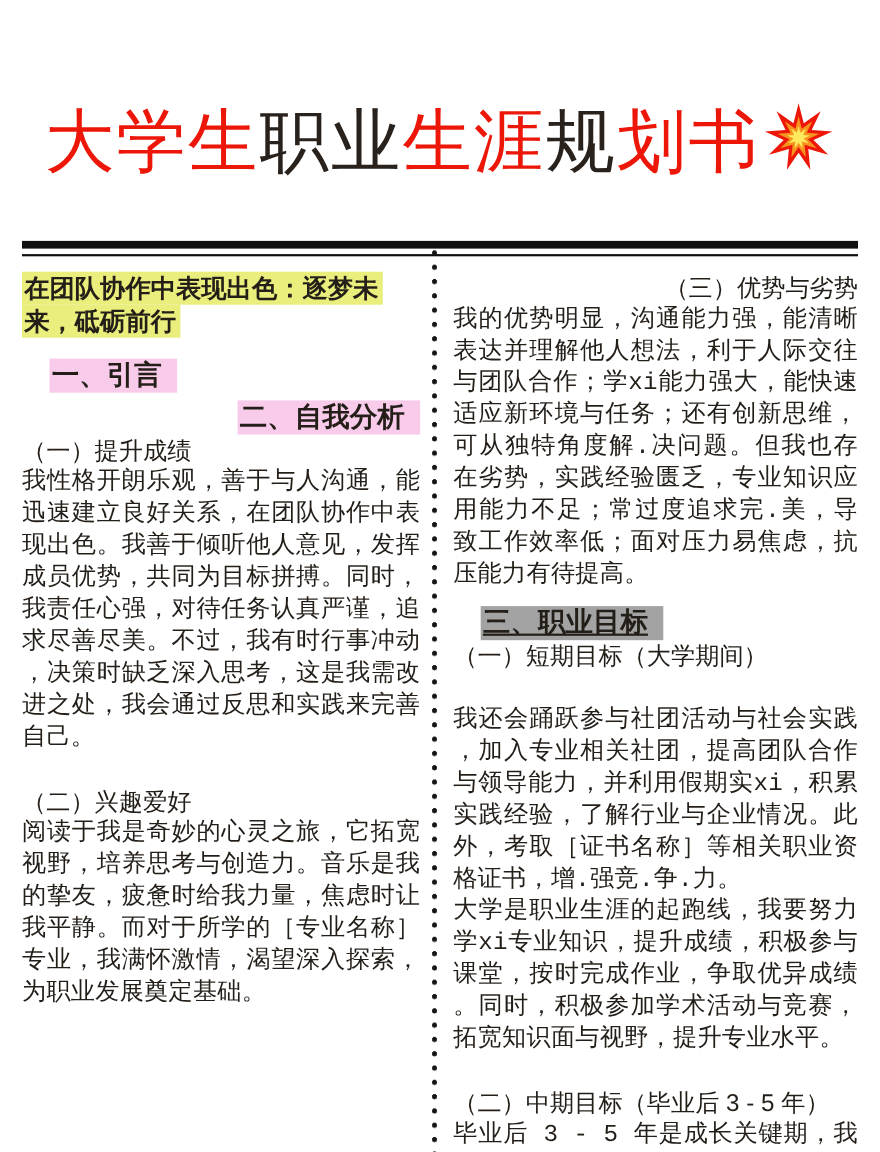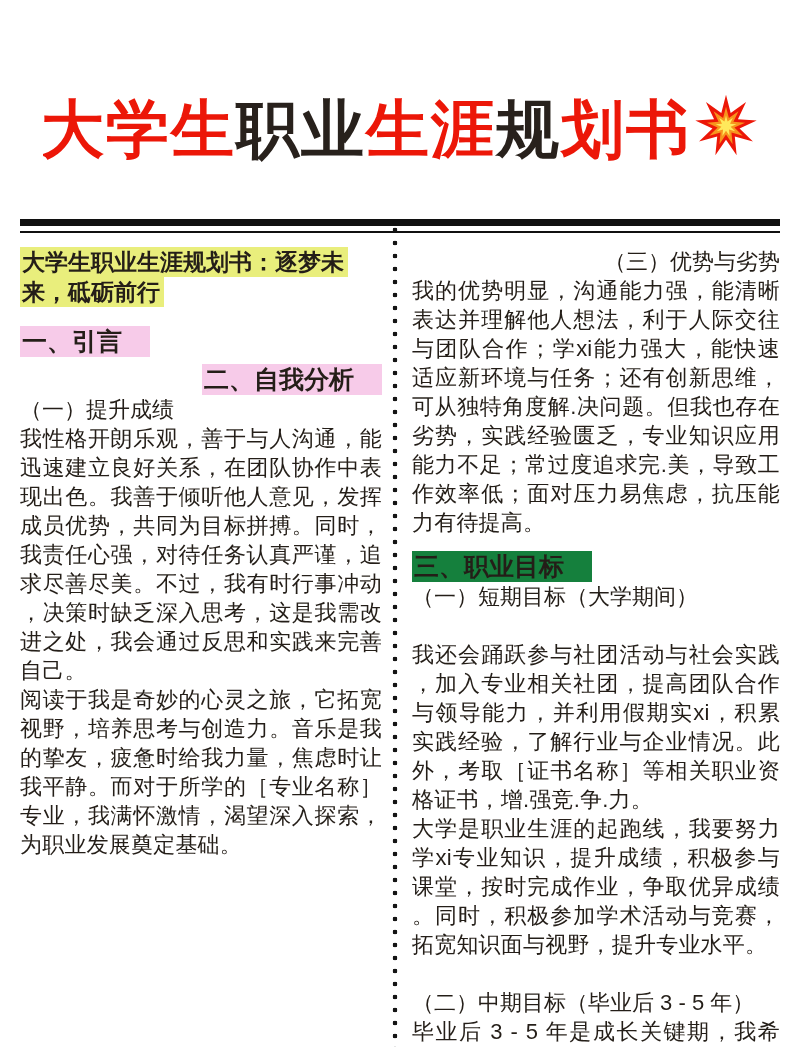--- a/index.html
+++ b/index.html
@@ -10,21 +10,21 @@
     font-family: "Liberation Sans", "DejaVu Sans", sans-serif;
     color: #241e18;
   }
   .page { width: 800px; height: 1047px; position: relative; }
 
   
   .main-title {
     padding-top: 48px;
     text-align: center;
     font-size: 63px;
-    font-weight: 700;
+    font-weight: 400;
     letter-spacing: 2px;
     line-height: 1.25;
     white-space: nowrap;
   }
   .t-red   { color: #ec1708; }
   .t-black { color: #28211c; }
   .boom-icon { display: inline-block; vertical-align: -8px; margin-left: 2px; }
 
   
   .rules { margin: 26px 20px 0 20px; }
@@ -46,45 +46,46 @@
   
   .doc-title {
     margin: 8px 0 0 0;
     font-size: 23px;
     font-weight: 800;
     line-height: 30px;
   }
   .doc-title .hl { padding: 2px 4px 2px 2px; -webkit-box-decoration-break: clone; box-decoration-break: clone; }
   .hl-yellowgreen { background: #e9ee7c; }
   .hl-pink        { background: #f7cbe9; }
-  .hl-paleyellow  { background: #15803d; }
+  .hl-paleyellow  { background: #a3a3a3; text-decoration: underline; }
 
   .sec-heading {
     margin: 19px 0 0 0;
     font-size: 25px;
     font-weight: 800;
     line-height: 30px;
   }
-  .sec-heading .hl { padding: 1px 28px 2px 2px; }
+  .sec-heading .hl { padding: 1px 14px 2px 2px; margin-left: 25px; }
 
   .subhead {
     margin: 1px 0 0 0;
     font-size: 22px;
     font-weight: 500;
     line-height: 29px;
   }
   .body-p {
     margin: 0;
     font-size: 22px;
     font-weight: 400;
     line-height: 29px;
     letter-spacing: 0.2px;
     word-break: break-all;
     line-break: anywhere;
     text-align: justify;
+    font-family: Liberation Mono, monospace;
   }
   .gap-line { margin-top: 29px; }
   .mt-sm { margin-top: 8px; text-align: right; }
   .mt-md { margin-top: 14px; }
 </style>
 </head>
 <body>
 
 <div class="page">
 
@@ -97,28 +98,29 @@
   </h1>
 
   <div class="rules">
     <div class="rule-thick"></div>
     <div class="rule-thin"></div>
   </div>
 
   <div class="columns">
 
     <div class="col left">
-      <p class="doc-title"><span class="hl hl-yellowgreen">大学生职业生涯规划书：逐梦未来，砥砺前行</span></p>
+      <p class="doc-title"><span class="hl hl-yellowgreen">在团队协作中表现出色：逐梦未来，砥砺前行</span></p>
 
       <h2 class="sec-heading"><span class="hl hl-pink">一、引言</span></h2>
 
       <h2 class="sec-heading mt-sm"><span class="hl hl-pink">二、自我分析</span></h2>
       <p class="subhead">（一）提升成绩</p>
       <p class="body-p">我性格开朗乐观，善于与人沟通，能迅速建立良好关系，在团队协作中表现出色。我善于倾听他人意见，发挥成员优势，共同为目标拼搏。同时，我责任心强，对待任务认真严谨，追求尽善尽美。不过，我有时行事冲动，决策时缺乏深入思考，这是我需改进之处，我会通过反思和实践来完善自己。</p>
 
+      <p class="subhead gap-line">（二）兴趣爱好</p>
       <p class="body-p">阅读于我是奇妙的心灵之旅，它拓宽视野，培养思考与创造力。音乐是我的挚友，疲惫时给我力量，焦虑时让我平静。而对于所学的［专业名称］专业，我满怀激情，渴望深入探索，为职业发展奠定基础。</p>
     </div>
 
     <div class="col-divider"></div>
 
     <div class="col right">
       <p class="subhead mt-sm">（三）优势与劣势</p>
       <p class="body-p">我的优势明显，沟通能力强，能清晰表达并理解他人想法，利于人际交往与团队合作；学xi能力强大，能快速适应新环境与任务；还有创新思维，可从独特角度解.决问题。但我也存在劣势，实践经验匮乏，专业知识应用能力不足；常过度追求完.美，导致工作效率低；面对压力易焦虑，抗压能力有待提高。</p>
 
       <h2 class="sec-heading mt-md"><span class="hl hl-paleyellow">三、职业目标</span></h2>

